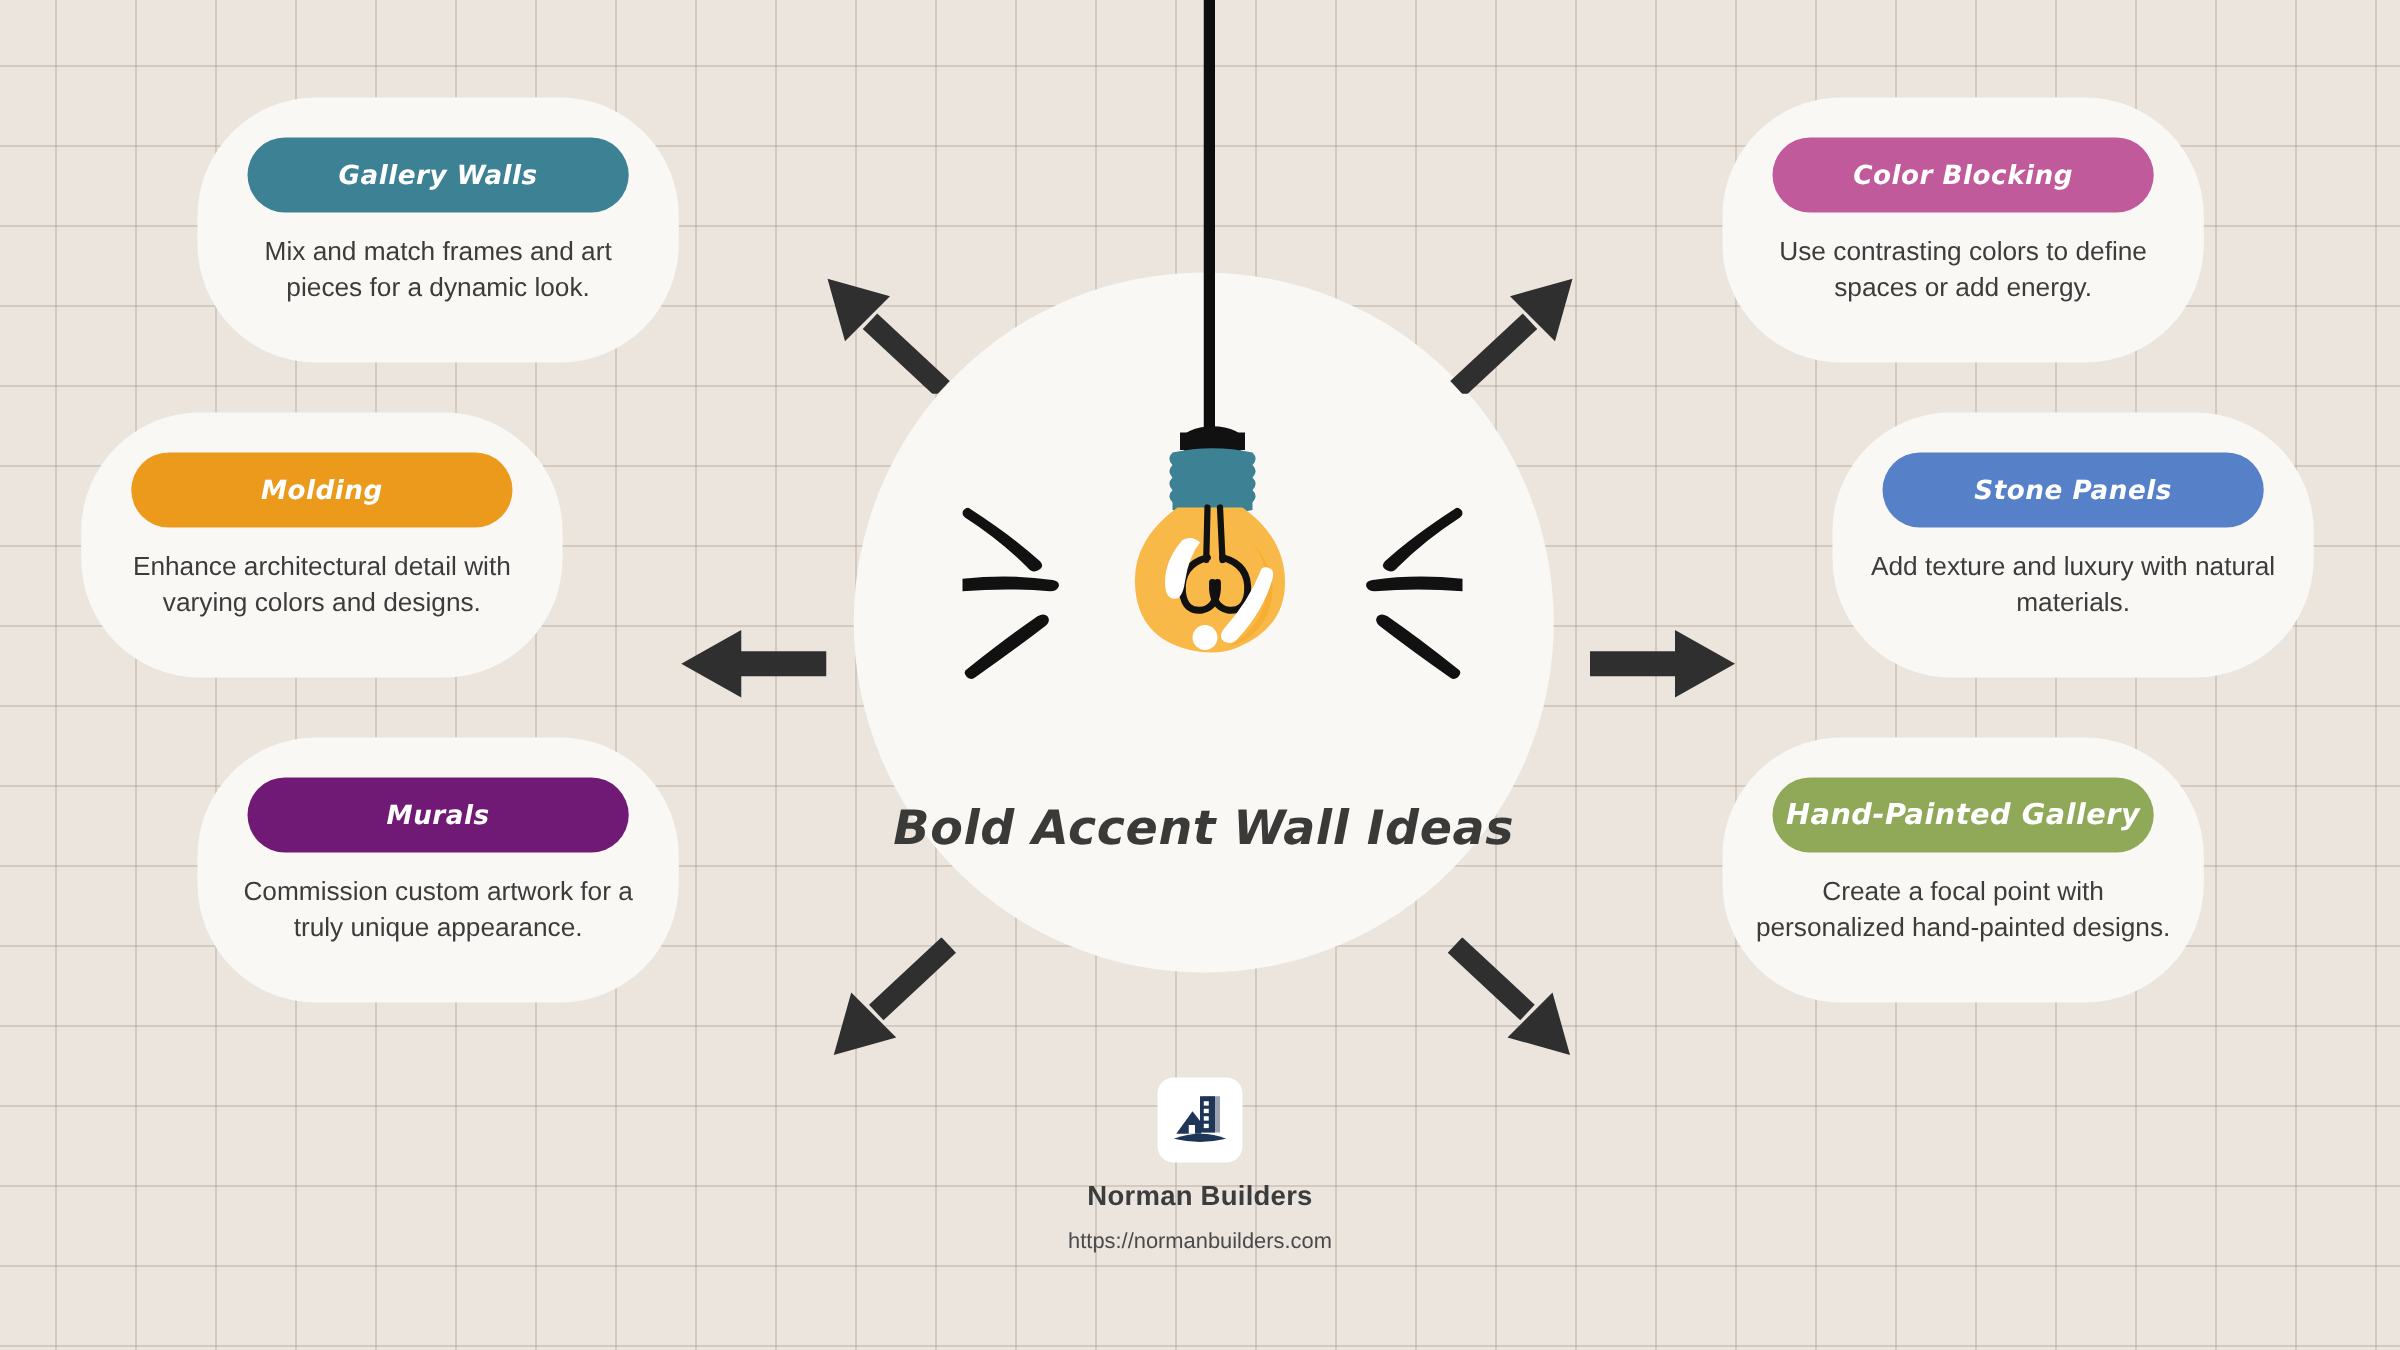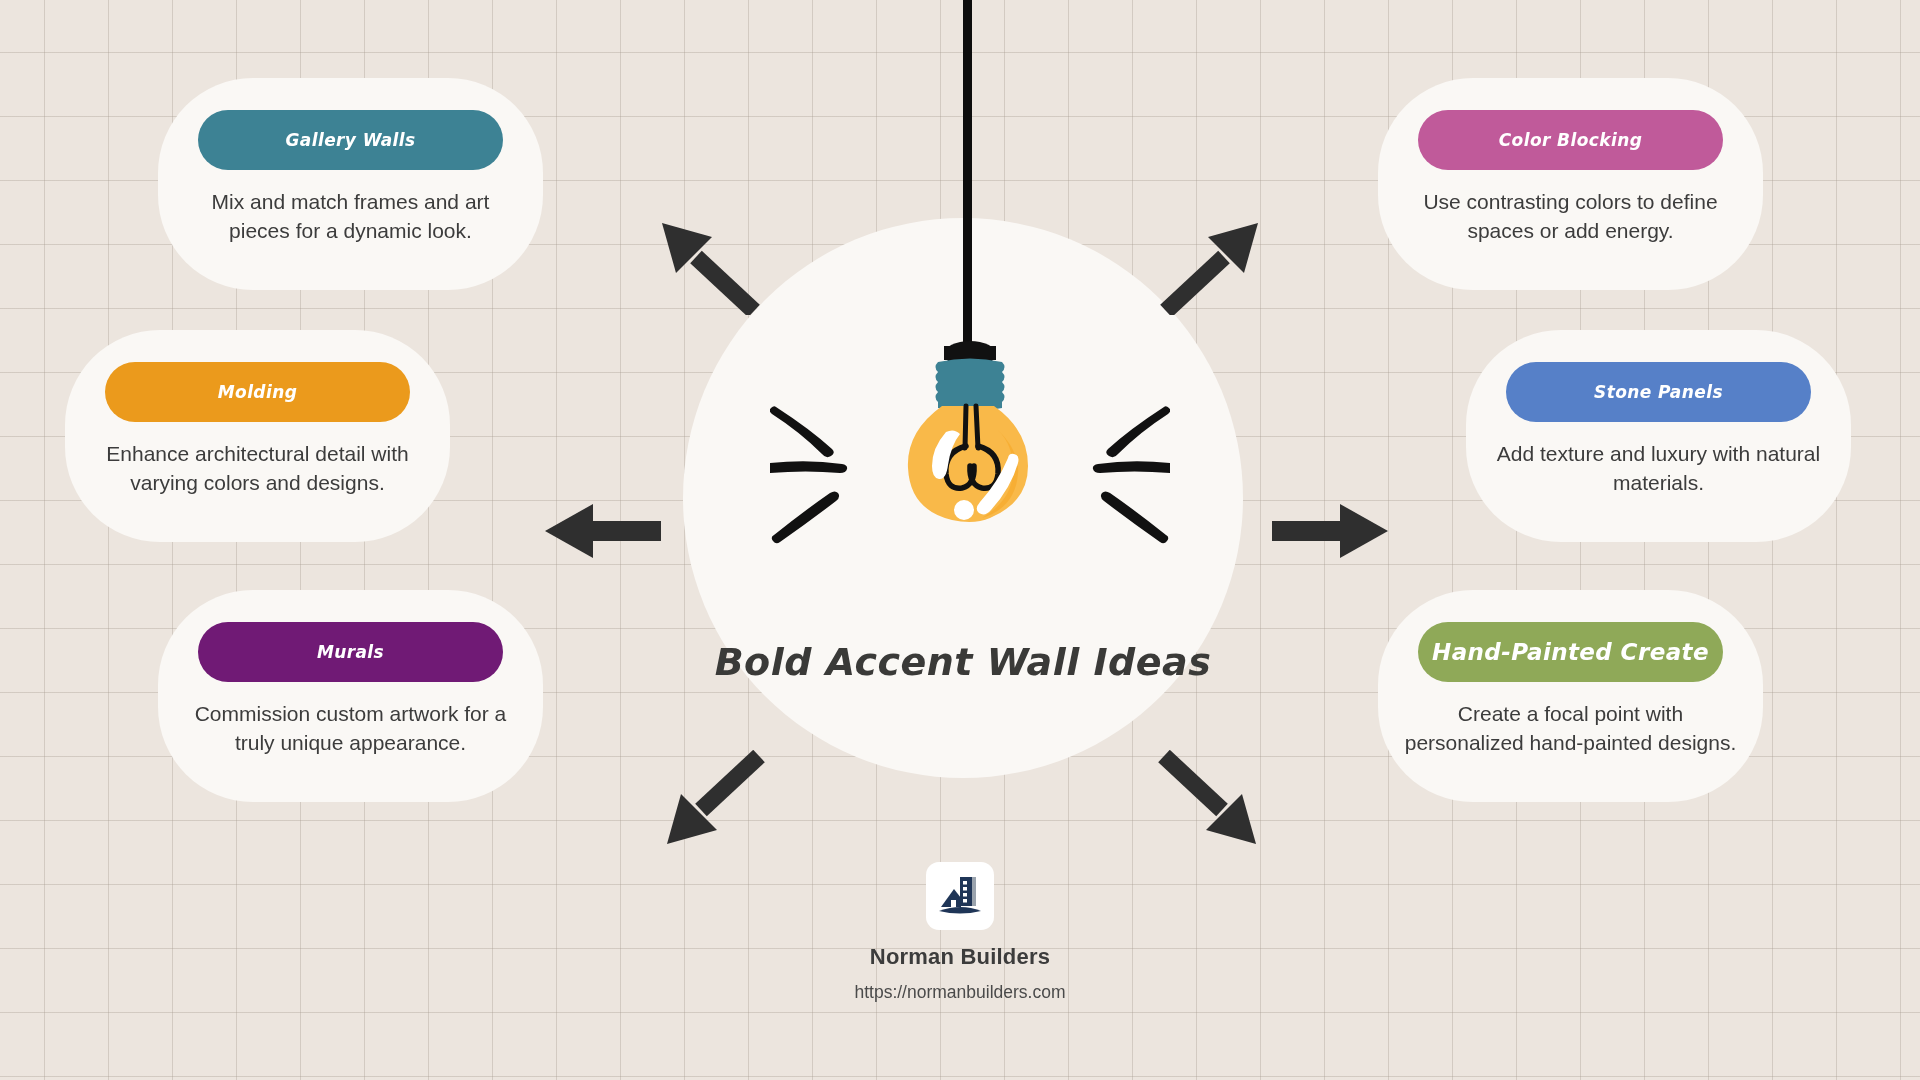--- a/index.html
+++ b/index.html
@@ -87,21 +87,21 @@
     background: #faf8f5;
     border-radius: 95px;
     display: flex;
     flex-direction: column;
     align-items: center;
   }
   .card-pill {
     border-radius: 40px;
     color: #ffffff;
     font-family: "DejaVu Sans", sans-serif;
-    font-size: 17px;
+    font-size: 21px;
     font-weight: 700;
     font-style: italic;
     letter-spacing: 0.4px;
     display: flex;
     align-items: center;
     justify-content: center;
     white-space: nowrap;
   }
   .card-desc {
     font-family: "Liberation Sans", sans-serif;
@@ -276,21 +276,21 @@
     <div class="card-pill" style="background:#5680c8;">Stone Panels</div>
     <div class="card-desc">Add texture and luxury with natural materials.</div>
   </div>
 
   <div class="card" id="card-murals">
     <div class="card-pill" style="background:#701a75;">Murals</div>
     <div class="card-desc">Commission custom artwork for a truly unique appearance.</div>
   </div>
 
   <div class="card" id="card-hand-painted">
-    <div class="card-pill" style="background:#8fa958; font-size:23px;">Hand-Painted Create</div>
+    <div class="card-pill" style="background:#8fa958; font-size:23px;">Hand-Painted Gallery</div>
     <div class="card-desc">Create a focal point with personalized hand-painted designs.</div>
   </div>
 
   <div id="brand">
     <div id="brand-logo">
       <svg viewBox="0 0 52 52" width="52" height="52">
 
         <rect x="28" y="7" width="14" height="29" fill="#9aa3ad"></rect>
         <rect x="26" y="7" width="12" height="29" fill="#1f3557"></rect>
         <rect x="29" y="11" width="4" height="3.5" fill="#ffffff"></rect>

